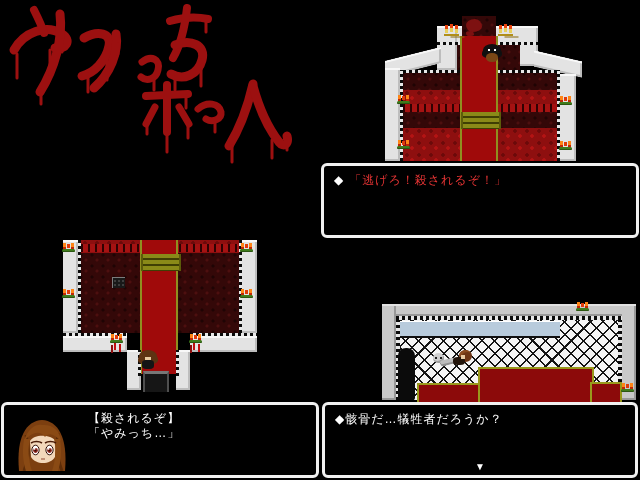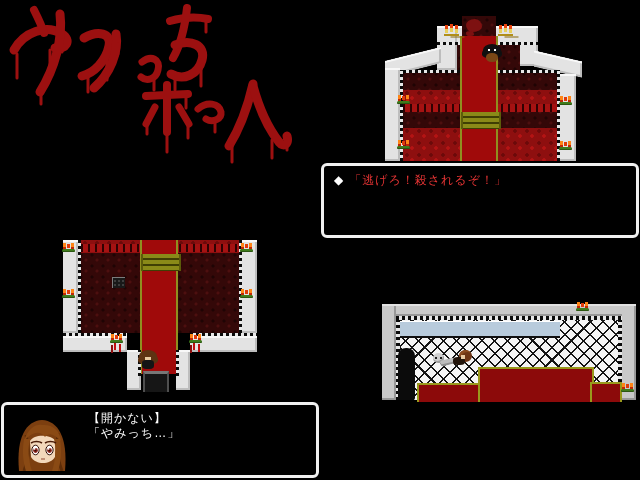--- a/index.html
+++ b/index.html
@@ -243,21 +243,21 @@
         <circle cx="19.5" cy="33.5" r="2.4" fill="#8e241a"></circle>
           <circle cx="33.5" cy="33.5" r="2.4" fill="#8e241a"></circle>
         <circle cx="19.5" cy="33.5" r="1" fill="#2c0a04"></circle>
           <circle cx="33.5" cy="33.5" r="1" fill="#2c0a04"></circle>
         <circle cx="18.6" cy="31.8" r="0.9" fill="#fff"></circle>
           <circle cx="32.6" cy="31.8" r="0.9" fill="#fff"></circle>
         <path d="M15,26 C18,24 23,24 26,26 M29,26 C32,24 37,24 40,26" stroke="#4a1c08" stroke-width="1.6" fill="none"></path>
         <path d="M25,42 L29,42" stroke="#a06048" stroke-width="1.2"></path>
       </svg>
       <div class="dlg" style="position:absolute;left:84px;top:6px;">
-        <div>【開かない】</div>
+        <div>【殺されるぞ】</div>
         <div>「やみっち…」</div>
       </div>
     </div>
   </section>
 
   <section class="quad" id="q-br">
     <div class="abs gwall" style="left:62px;top:64px;width:254px;height:12px;"></div>
     <div class="abs gwall" style="left:62px;top:64px;width:14px;height:96px;"></div>
     <div class="abs gwall" style="left:302px;top:64px;width:14px;height:96px;"></div>
     <div class="abs lattice" style="left:80px;top:80px;width:218px;height:80px;"></div>
@@ -271,15 +271,21 @@
     <div class="abs shadowfig" style="left:78px;top:108px;width:17px;height:52px;"></div>
     <div class="sprite" id="br-skel" style="left:113px;top:110px;width:24px;height:18px;">
       <span class="sockets"></span>
     </div>
     <div class="sprite" id="br-char" style="left:133px;top:109px;width:22px;height:18px;">
       <span class="facepix"></span>
     </div>
     <div class="abs sconce" style="left:256px;top:62px;"></div>
     <div class="abs sconce" style="left:301px;top:143px;"></div>
 
+    <div class="msgbox" style="left:2px;top:162px;width:310px;height:70px;">
+      <div class="dlg" style="position:absolute;left:10px;top:7px;">
+        <span class="bullet" style="margin-right:0;">◆</span><span>骸骨だ…犠牲者だろうか？</span>
+      </div>
+      <span class="cont">▼</span>
+    </div>
   </section>
 
 </div>
 
 </body></html>

